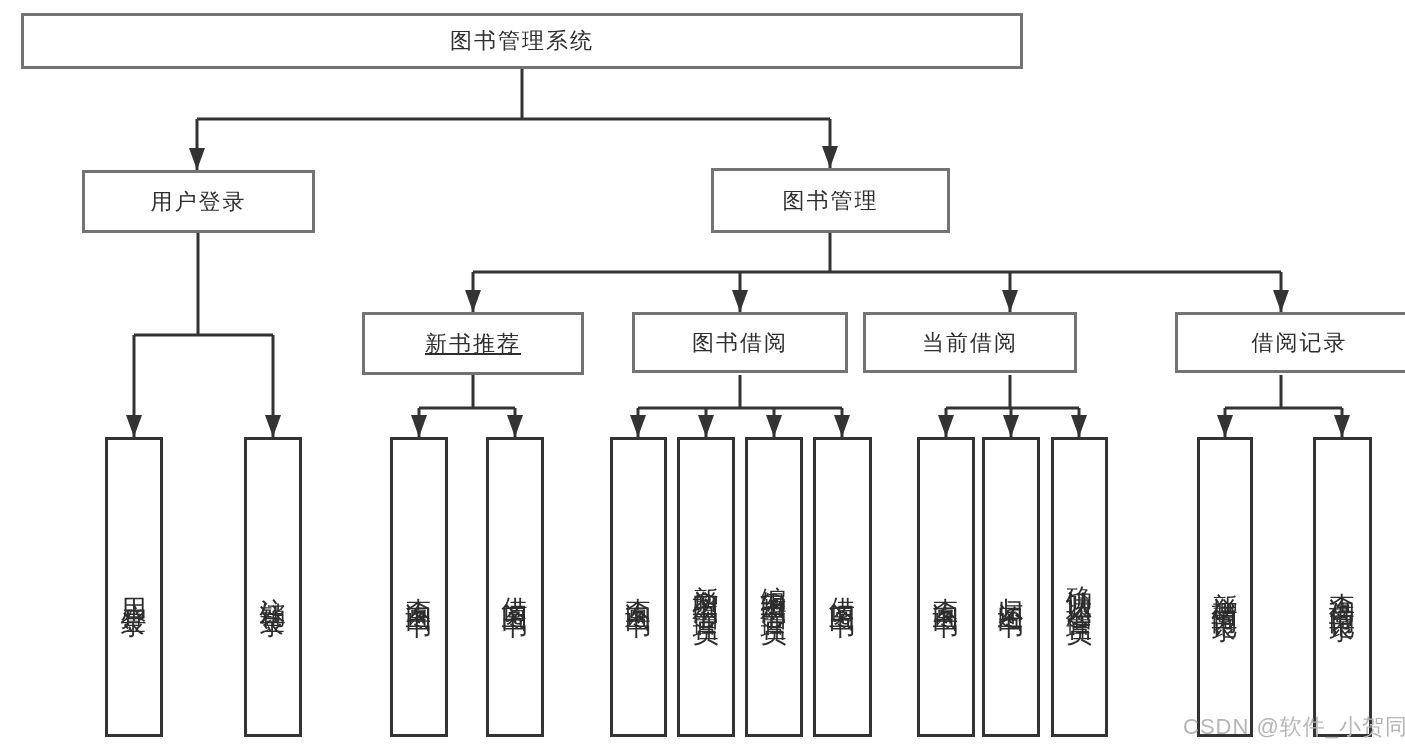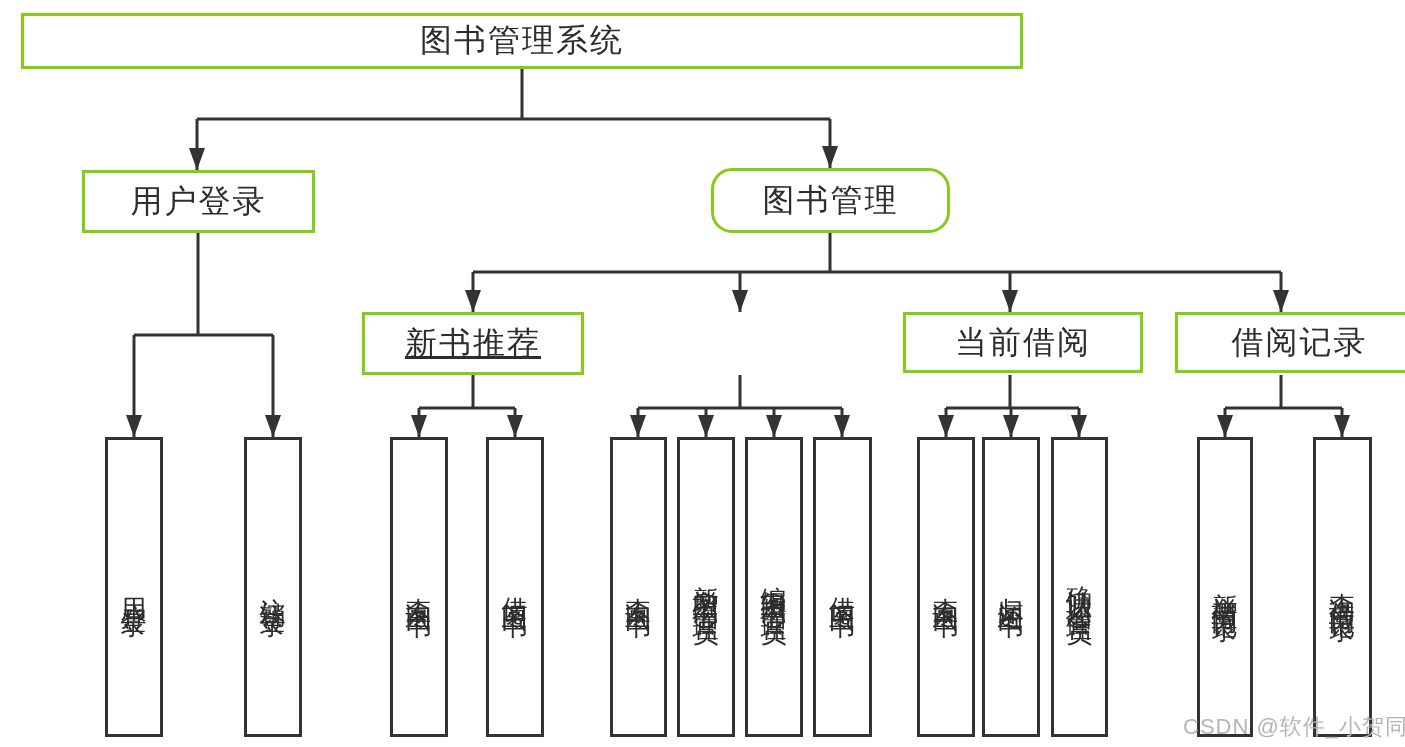--- a/index.html
+++ b/index.html
@@ -13,26 +13,26 @@
   }
   #wires {
     position: absolute;
     left: 0; top: 0;
     width: 1405px; height: 747px;
     pointer-events: none;
   }
   .hnode {
     position: absolute;
     box-sizing: border-box;
-    border: 3px solid #84cc16;
+    border: 3px solid #737373;
     background: #ffffff;
     display: flex;
     align-items: center;
     justify-content: center;
-    font-size: 32px;
+    font-size: 22px;
     letter-spacing: 2px;
     color: #2d2d2d;
     white-space: nowrap;
   }
   .vnode {
     position: absolute;
     top: 437px;
     height: 300px;
     box-sizing: border-box;
     border: 3px solid #333333;
@@ -97,24 +97,25 @@
       <path d="M1011,408 V437" marker-end="url(#arrow)"></path>
       <path d="M1079,408 V437" marker-end="url(#arrow)"></path>
       <path d="M1225,408 V437" marker-end="url(#arrow)"></path>
       <path d="M1342,408 V437" marker-end="url(#arrow)"></path>
     </g>
   </svg>
 
   <div class="hnode" style="left:21px; top:13px; width:1002px; height:56px;">图书管理系统</div>
 
   <div class="hnode" style="left:82px; top:170px; width:233px; height:63px;">用户登录</div>
-  <div class="hnode" style="left:711px; top:168px; width:239px; height:65px;border-radius:21px;">图书管理</div>
+  <div class="hnode" style="left:711px; top:168px; width:239px; height:65px;">图书管理</div>
 
   <div class="hnode" style="left:362px; top:312px; width:222px; height:63px;text-decoration:underline;">新书推荐</div>
-  <div class="hnode" style="left:903px; top:312px; width:240px; height:61px;text-align:center;">当前借阅</div>
+  <div class="hnode" style="left:632px; top:312px; width:216px; height:61px;">图书借阅</div>
+  <div class="hnode" style="left:863px; top:312px; width:214px; height:61px;text-align:center;">当前借阅</div>
   <div class="hnode" style="left:1175px; top:312px; width:249px; height:61px;">借阅记录</div>
 
   <div class="vnode" style="left:105px; width:58px;">
     <span class="vtext">用户登录</span>
   </div>
   <div class="vnode" style="left:244px; width:58px;">
     <span class="vtext">注销登录</span>
   </div>
 
   <div class="vnode" style="left:390px; width:58px;">

